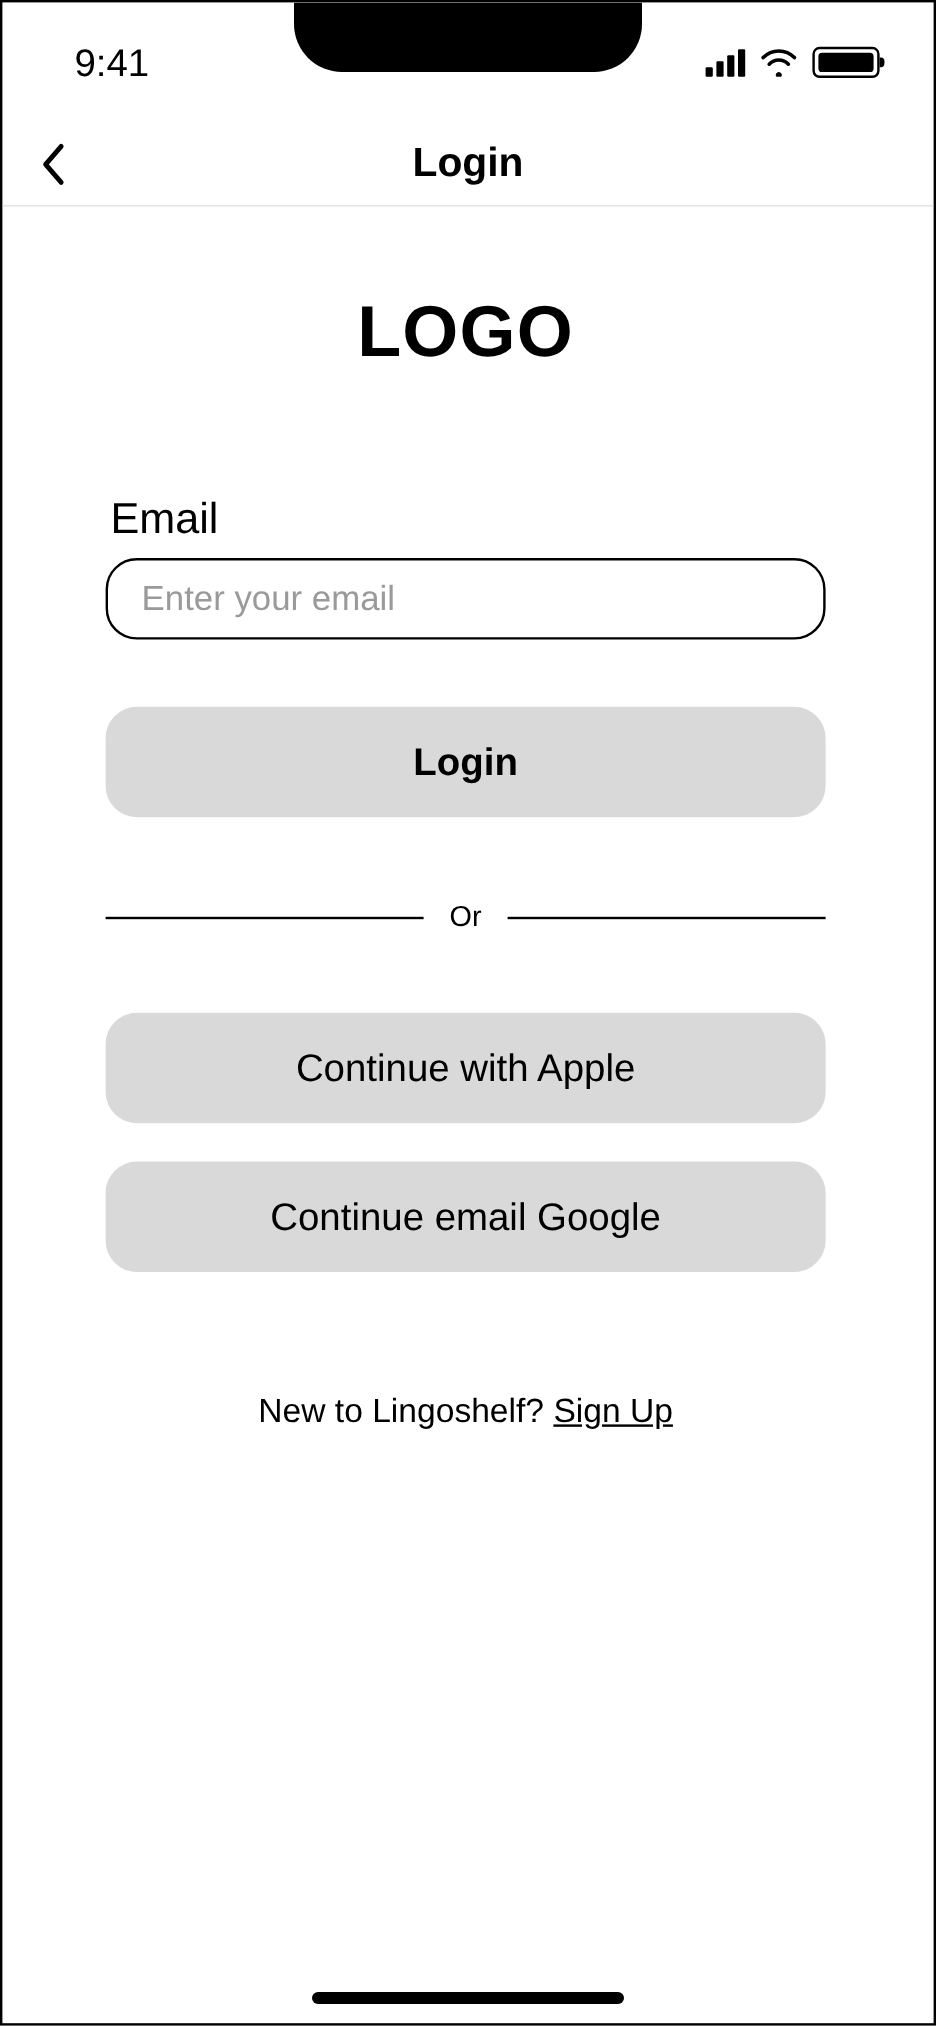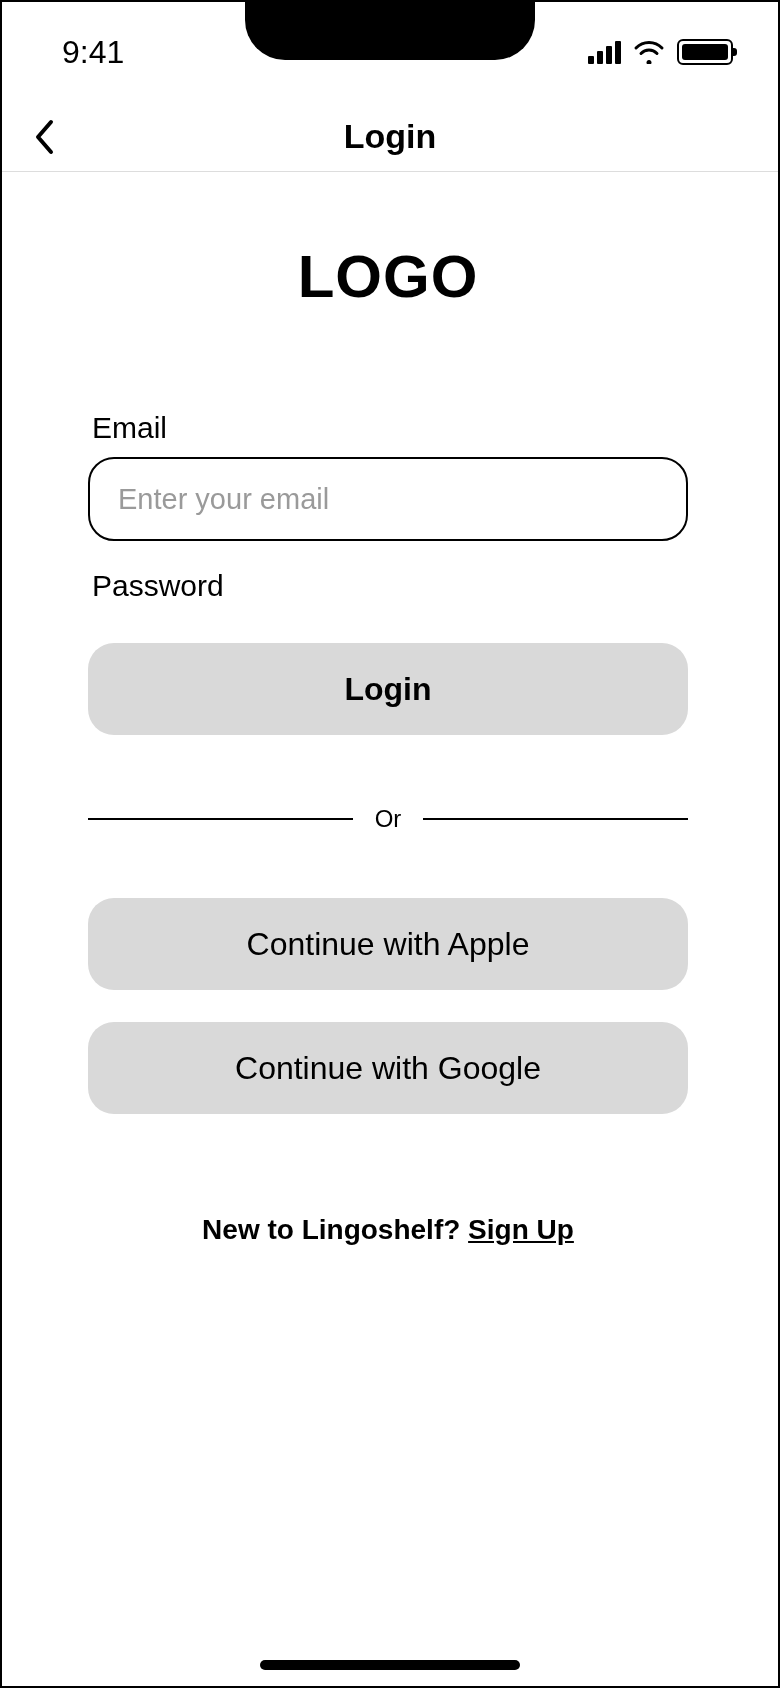--- a/index.html
+++ b/index.html
@@ -114,27 +114,27 @@
     text-align: center;
     font-size: 60px;
     font-weight: 800;
     letter-spacing: 1px;
     margin-bottom: 100px;
   }
   .field-group {
     margin-bottom: 28px;
   }
   .field-label {
-    font-size: 30px;
+    font-size: 36px;
     font-weight: 400;
     margin: 0 0 12px 4px;
   }
   .text-input {
     width: 100%;
-    height: 84px;
+    height: 68px;
     border: 2px solid #000;
     border-radius: 26px;
     font-size: 29px;
     padding: 0 28px;
     outline: none;
     background: #fff;
   }
   .text-input::placeholder {
     color: #9a9a9a;
   }
@@ -175,21 +175,20 @@
   }
   .social-buttons {
     display: flex;
     flex-direction: column;
     gap: 32px;
   }
   .signup-row {
     text-align: center;
     font-size: 28px;
     margin-top: 100px;
-    font-weight: bold;
   }
   .signup-link {
     text-decoration: underline;
     cursor: pointer;
   }
   .home-indicator {
     position: absolute;
     bottom: 16px;
     left: 50%;
     transform: translateX(-50%);
@@ -236,35 +235,34 @@
 
 <div class="content">
   <div class="logo">LOGO</div>
 
   <div class="field-group">
     <div class="field-label">Email</div>
     <input class="text-input" type="text" placeholder="Enter your email" style="">
   </div>
 
   <div class="field-group">
-    <div class="field-label">Password</div>
   </div>
 
 
   <button class="btn btn-login">Login</button>
 
   <div class="divider">
     <div class="divider-line"></div>
     <div class="divider-text">Or</div>
     <div class="divider-line"></div>
   </div>
 
   <div class="social-buttons">
     <button class="btn">Continue with Apple</button>
-    <button class="btn">Continue with Google</button>
+    <button class="btn">Continue email Google</button>
   </div>
 
   <div class="signup-row">
     <span>New to Lingoshelf? </span><span class="signup-link">Sign Up</span>
   </div>
 </div>
 
 <div class="home-indicator"></div>
 
 </body></html>

